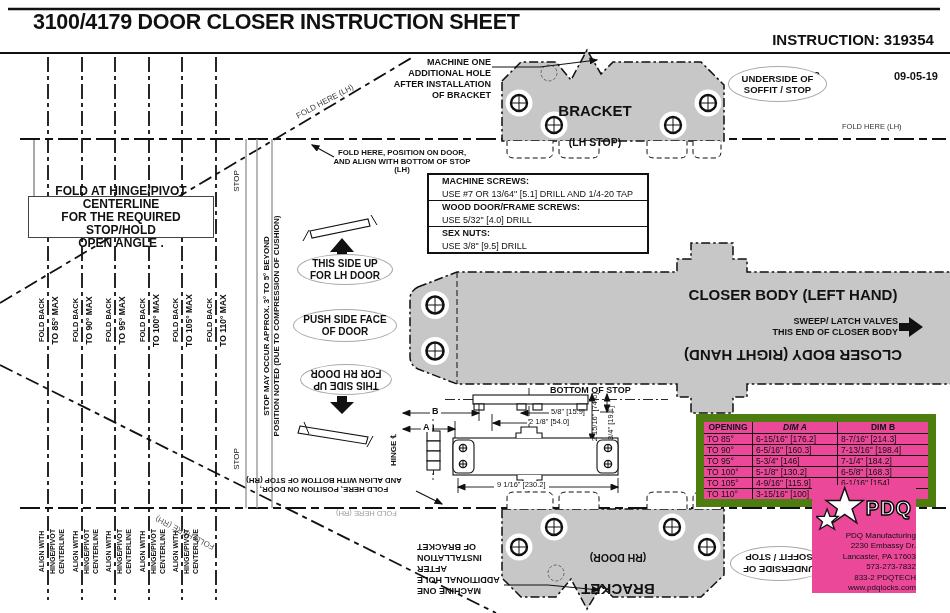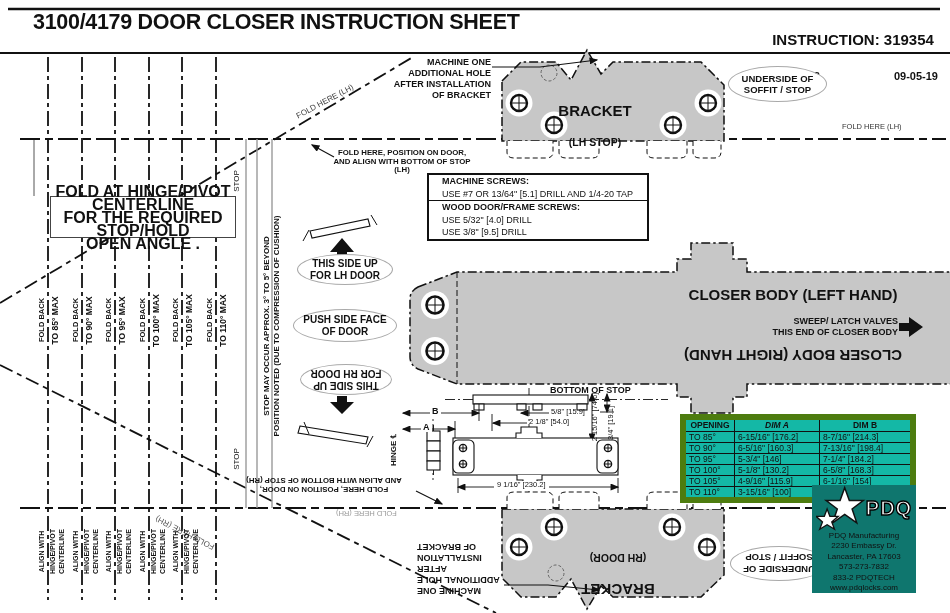--- a/index.html
+++ b/index.html
@@ -24,29 +24,29 @@
   .wt{fill:#fff;stroke:#111;stroke-width:1.1}
   .dim{stroke:#111;stroke-width:0.9;fill:none}
   .tick{stroke:#111;stroke-width:0.9}
   .ldr{stroke:#111;stroke-width:1.1;fill:none}
   #screw-box{position:absolute;left:427px;top:173px;width:218px;border:2px solid #111;
              background:#fff;font-size:9px;line-height:12.5px;padding:0;z-index:1}
   #screw-box div{padding:0 13px}
   .sbh{font-weight:bold}
   .sbb{font-weight:400}
   .bt{border-top:1.5px solid #111}
-  #fold-box{position:absolute;left:50px;top:196px;width:184px;height:40px;border:1.2px solid #444;
+  #fold-box{position:absolute;left:28px;top:196px;width:184px;height:40px;border:1.2px solid #444;
             background:#fff;display:flex;align-items:center;justify-content:center;text-align:center;
-            font-weight:bold;font-size:16px;line-height:13px;white-space:pre-line;z-index:1}
-  #dim-table{position:absolute;left:680px;top:414px;border-collapse:collapse;background:#14b8a6;
-             border:6px solid #4d7c0f;z-index:1}
+            font-weight:bold;font-size:12px;line-height:13px;white-space:pre-line;z-index:1}
+  #dim-table{position:absolute;left:696px;top:414px;border-collapse:collapse;background:#ec4899;
+             border:8px solid #4d7c0f;z-index:1}
   #dim-table th,#dim-table td{border:1.5px solid #111;font-size:8.5px;padding:0 3px;height:10px;
              line-height:9px;white-space:nowrap;text-align:left;font-weight:400}
   #dim-table th{font-weight:bold;text-align:center;height:11px}
-  #logo{position:absolute;left:812px;top:485px;width:104px;background:#0f766e;z-index:2;text-align:center}
+  #logo{position:absolute;left:812px;top:485px;width:104px;background:#ec4899;z-index:2;text-align:right}
   #logo-row{display:flex;align-items:center;justify-content:center}
   #brand{font-size:20px;font-weight:bold;color:#fff;-webkit-text-stroke:1.4px #000;letter-spacing:1px}
   #address{font-size:8px;font-weight:400;line-height:10.4px;color:#111}
 </style>
 </head>
 <body>
 
 <div id="page">
 
 <svg id="gfx" width="950" height="613" viewBox="0 0 950 613">
@@ -274,20 +274,21 @@
 <div class="t w4" style="left:842px;top:123px;font-size:7.5px;color:#333">FOLD HERE (LH)</div>
 <div class="t ctr w4" style="left:279px;top:97px;width:92px;font-size:8px;color:#444;transform:rotate(-28deg)">FOLD HERE (LH)</div>
 <div class="t ctr" style="left:330px;top:149px;width:144px;font-size:7.8px;line-height:8.6px">FOLD HERE, POSITION ON DOOR,
 AND ALIGN WITH BOTTOM OF STOP (LH)</div>
 
 <div id="screw-box">
   <div class="sbh">MACHINE SCREWS:</div>
   <div class="sbb">USE #7 OR 13/64" [5.1] DRILL AND 1/4-20 TAP</div>
   <div class="sbh bt">WOOD DOOR/FRAME SCREWS:</div>
   <div class="sbb">USE 5/32" [4.0] DRILL</div>
+  <div class="sbh bt">SEX NUTS:</div>
   <div class="sbb">USE 3/8" [9.5] DRILL</div>
 </div>
 
 <div id="fold-box">FOLD AT HINGE/PIVOT CENTERLINE
 FOR THE REQUIRED STOP/HOLD
 OPEN ANGLE .</div>
 
 <div class="oval" style="left:297px;top:254px;width:94px;height:29px;font-size:10px;line-height:11.5px">
   <span>THIS SIDE UP</span>
   <span>FOR LH DOOR</span>

